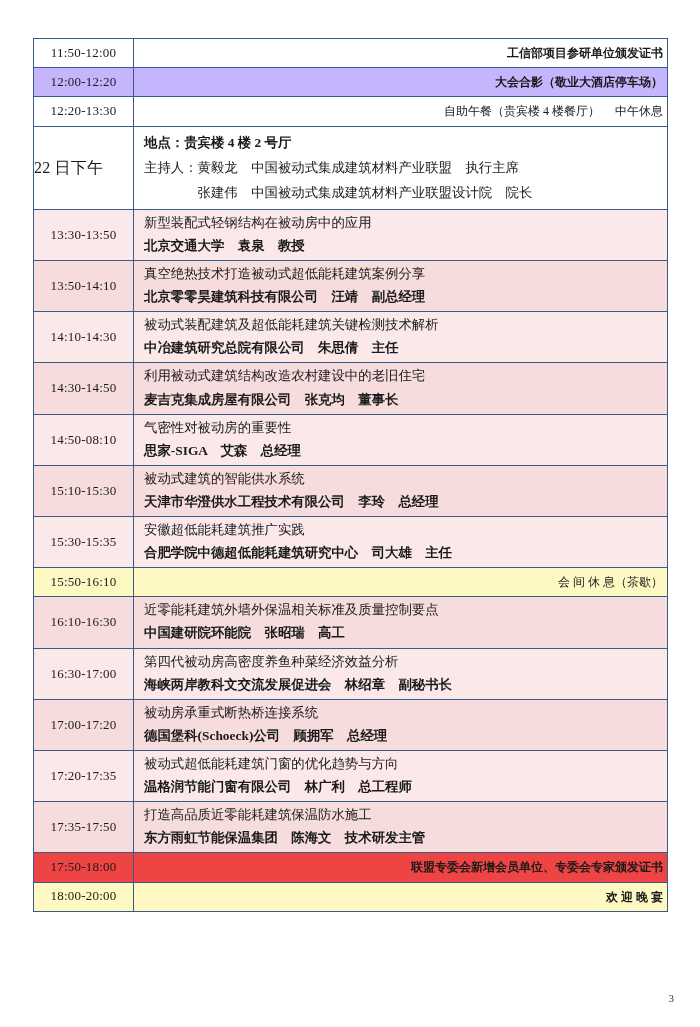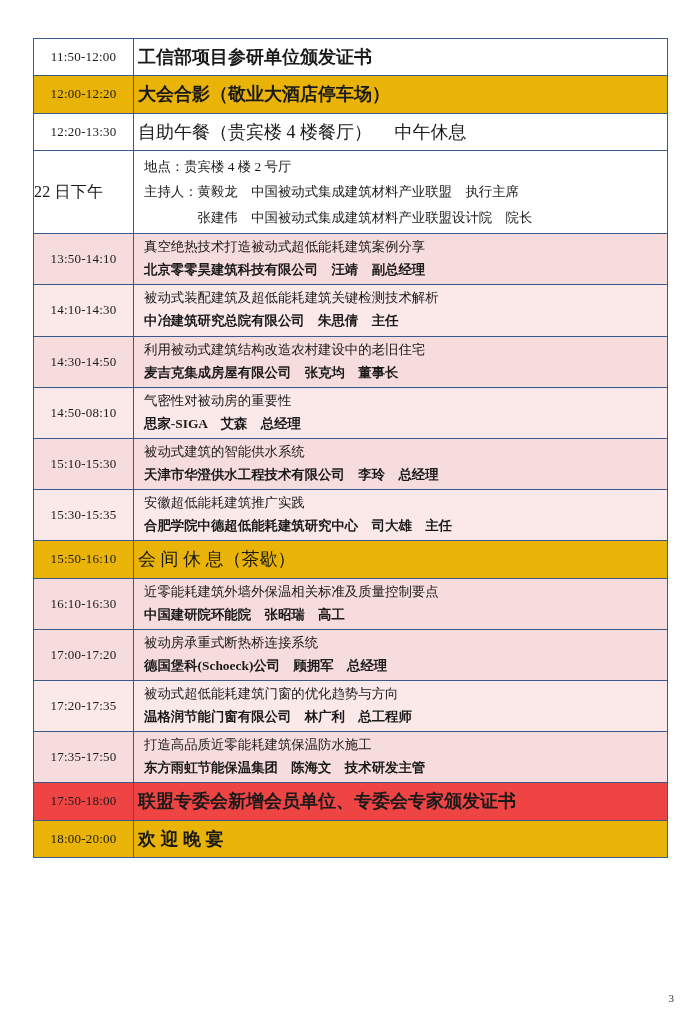--- a/index.html
+++ b/index.html
@@ -45,24 +45,24 @@
     padding: 5px 2px;
     font-size: 13px;
     letter-spacing: 0.2px;
     line-height: 1.25;
     white-space: nowrap;
   }
   .body-cell {
     padding: 0;
   }
   .center-line {
-    text-align: left;
+    text-align: right;
     padding: 6px 4px;
     font-weight: bold;
-    font-size: 18px;
+    font-size: 12px;
     line-height: 1.35;
   }
   .center-line.plain {
     font-weight: normal;
   }
   .topic {
     padding: 4px 10px 3px 10px;
     font-size: 13.4px;
     line-height: 1.35;
   }
@@ -70,29 +70,29 @@
     padding: 2px 10px 5px 10px;
     font-size: 13.4px;
     font-weight: bold;
     line-height: 1.35;
   }
   .info-line {
     padding: 3px 10px;
     font-size: 13.4px;
     line-height: 1.45;
   }
-  .info-line.first { padding-top: 6px; }
+  .info-line.first { padding-top: 6px; font-weight: bold; }
   .info-line.last { padding-bottom: 6px; }
 
   
   .bg-white { background: #ffffff; }
-  .bg-blue  { background: #eab308; }
+  .bg-blue  { background: #c4b5fd; }
   .bg-pink1 { background: #fbe9ea; }
   .bg-pink2 { background: #f7dcde; }
-  .bg-pink3 { background: #eab308; margin-left: 30px; }
+  .bg-pink3 { background: #fef9c3; margin-left: 30px; }
   .bg-pink4 { background: #ef4444; }
 
   .afternoon-label {
     text-align: left;
     font-size: 16px;
     line-height: 1.4;
     padding: 6px 2px;
   }
   .page-number {
     position: absolute;
@@ -138,20 +138,27 @@
 
       <tr>
         <td class="time-cell afternoon-label bg-white">22 日下午</td>
         <td class="body-cell bg-white">
           <div class="info-line first">地点：贵宾楼 4 楼 2 号厅</div>
           <div class="info-line">主持人：黄毅龙　中国被动式集成建筑材料产业联盟　执行主席</div>
           <div class="info-line last">　　　　张建伟　中国被动式集成建筑材料产业联盟设计院　院长</div>
         </td>
       </tr>
 
+      <tr>
+        <td class="time-cell bg-pink1">13:30-13:50</td>
+        <td class="body-cell bg-pink1">
+          <div class="topic">新型装配式轻钢结构在被动房中的应用</div>
+          <div class="speaker">北京交通大学　袁泉　教授</div>
+        </td>
+      </tr>
 
       <tr>
         <td class="time-cell bg-pink2">13:50-14:10</td>
         <td class="body-cell bg-pink2">
           <div class="topic">真空绝热技术打造被动式超低能耗建筑案例分享</div>
           <div class="speaker">北京零零昊建筑科技有限公司　汪靖　副总经理</div>
         </td>
       </tr>
 
       <tr>
@@ -202,20 +209,27 @@
       </tr>
 
       <tr>
         <td class="time-cell bg-pink2">16:10-16:30</td>
         <td class="body-cell bg-pink2">
           <div class="topic">近零能耗建筑外墙外保温相关标准及质量控制要点</div>
           <div class="speaker">中国建研院环能院　张昭瑞　高工</div>
         </td>
       </tr>
 
+      <tr>
+        <td class="time-cell bg-pink1">16:30-17:00</td>
+        <td class="body-cell bg-pink1">
+          <div class="topic">第四代被动房高密度养鱼种菜经济效益分析</div>
+          <div class="speaker">海峡两岸教科文交流发展促进会　林绍章　副秘书长</div>
+        </td>
+      </tr>
 
       <tr>
         <td class="time-cell bg-pink2">17:00-17:20</td>
         <td class="body-cell bg-pink2">
           <div class="topic">被动房承重式断热桥连接系统</div>
           <div class="speaker">德国堡科(Schoeck)公司　顾拥军　总经理</div>
         </td>
       </tr>
 
       <tr>

